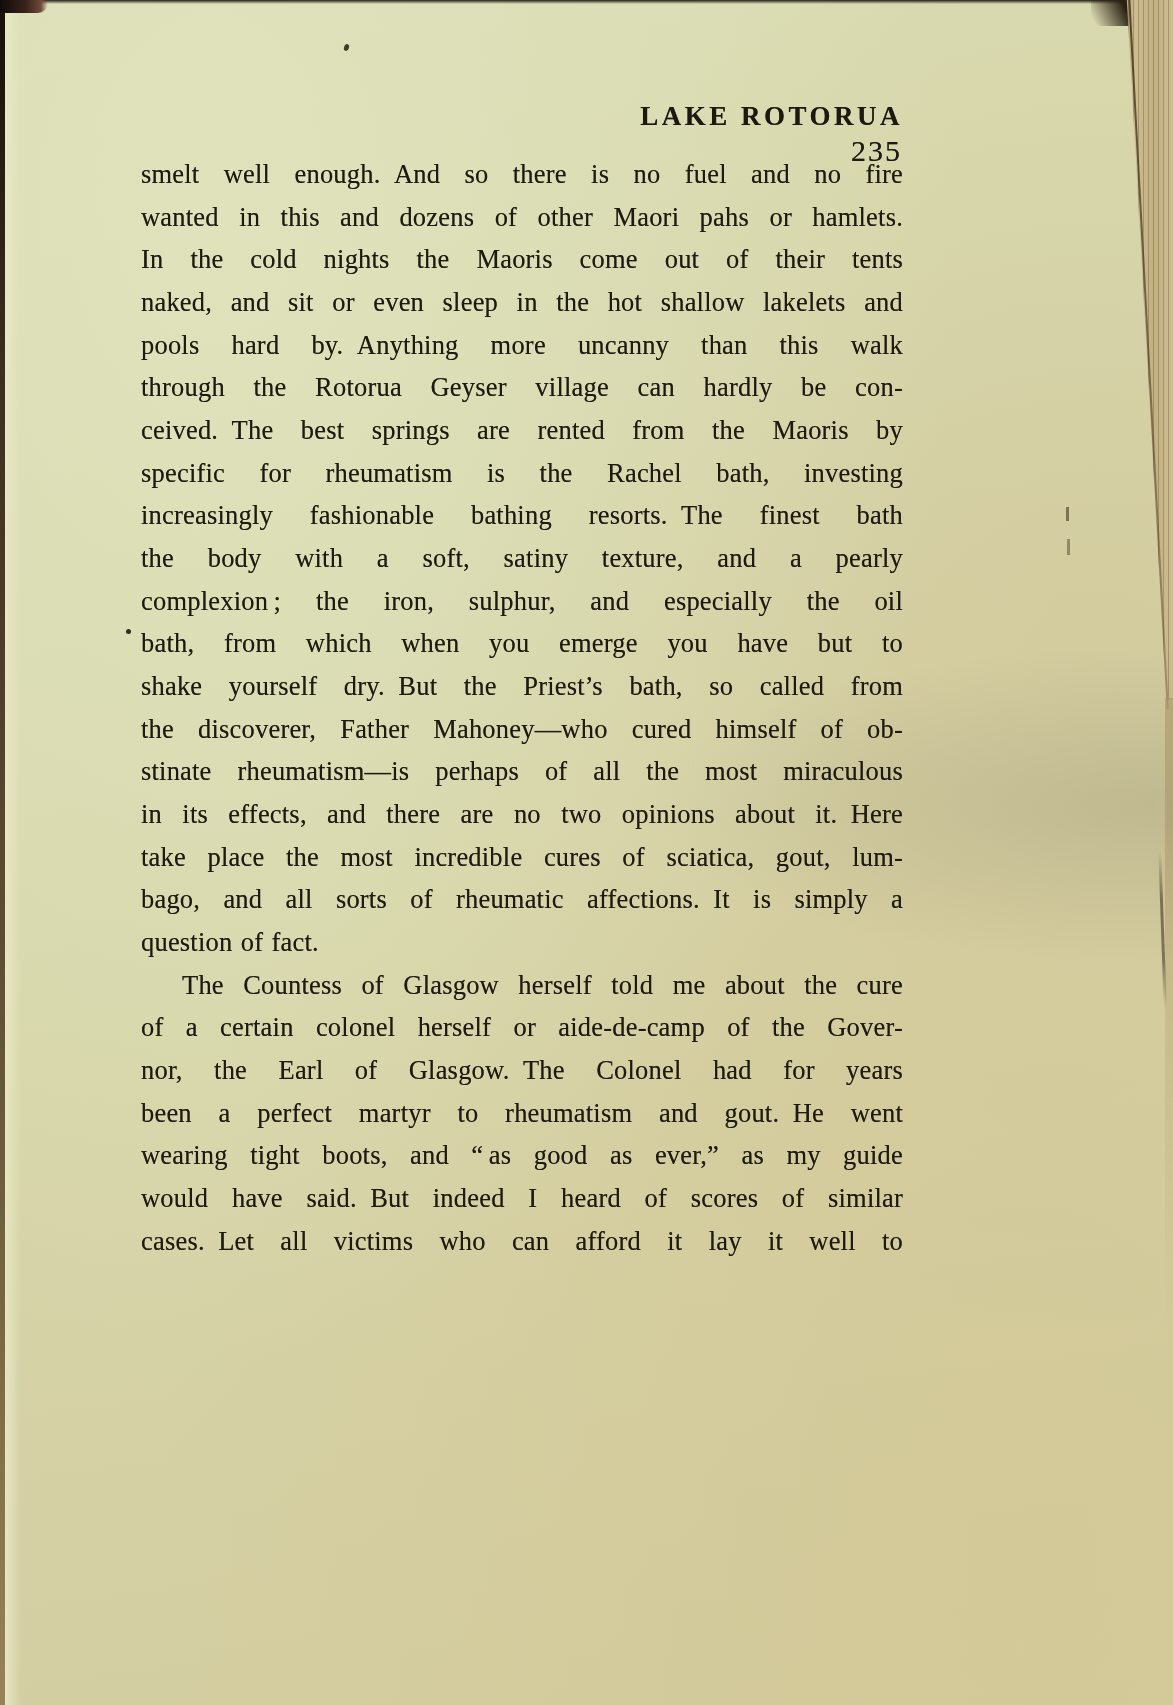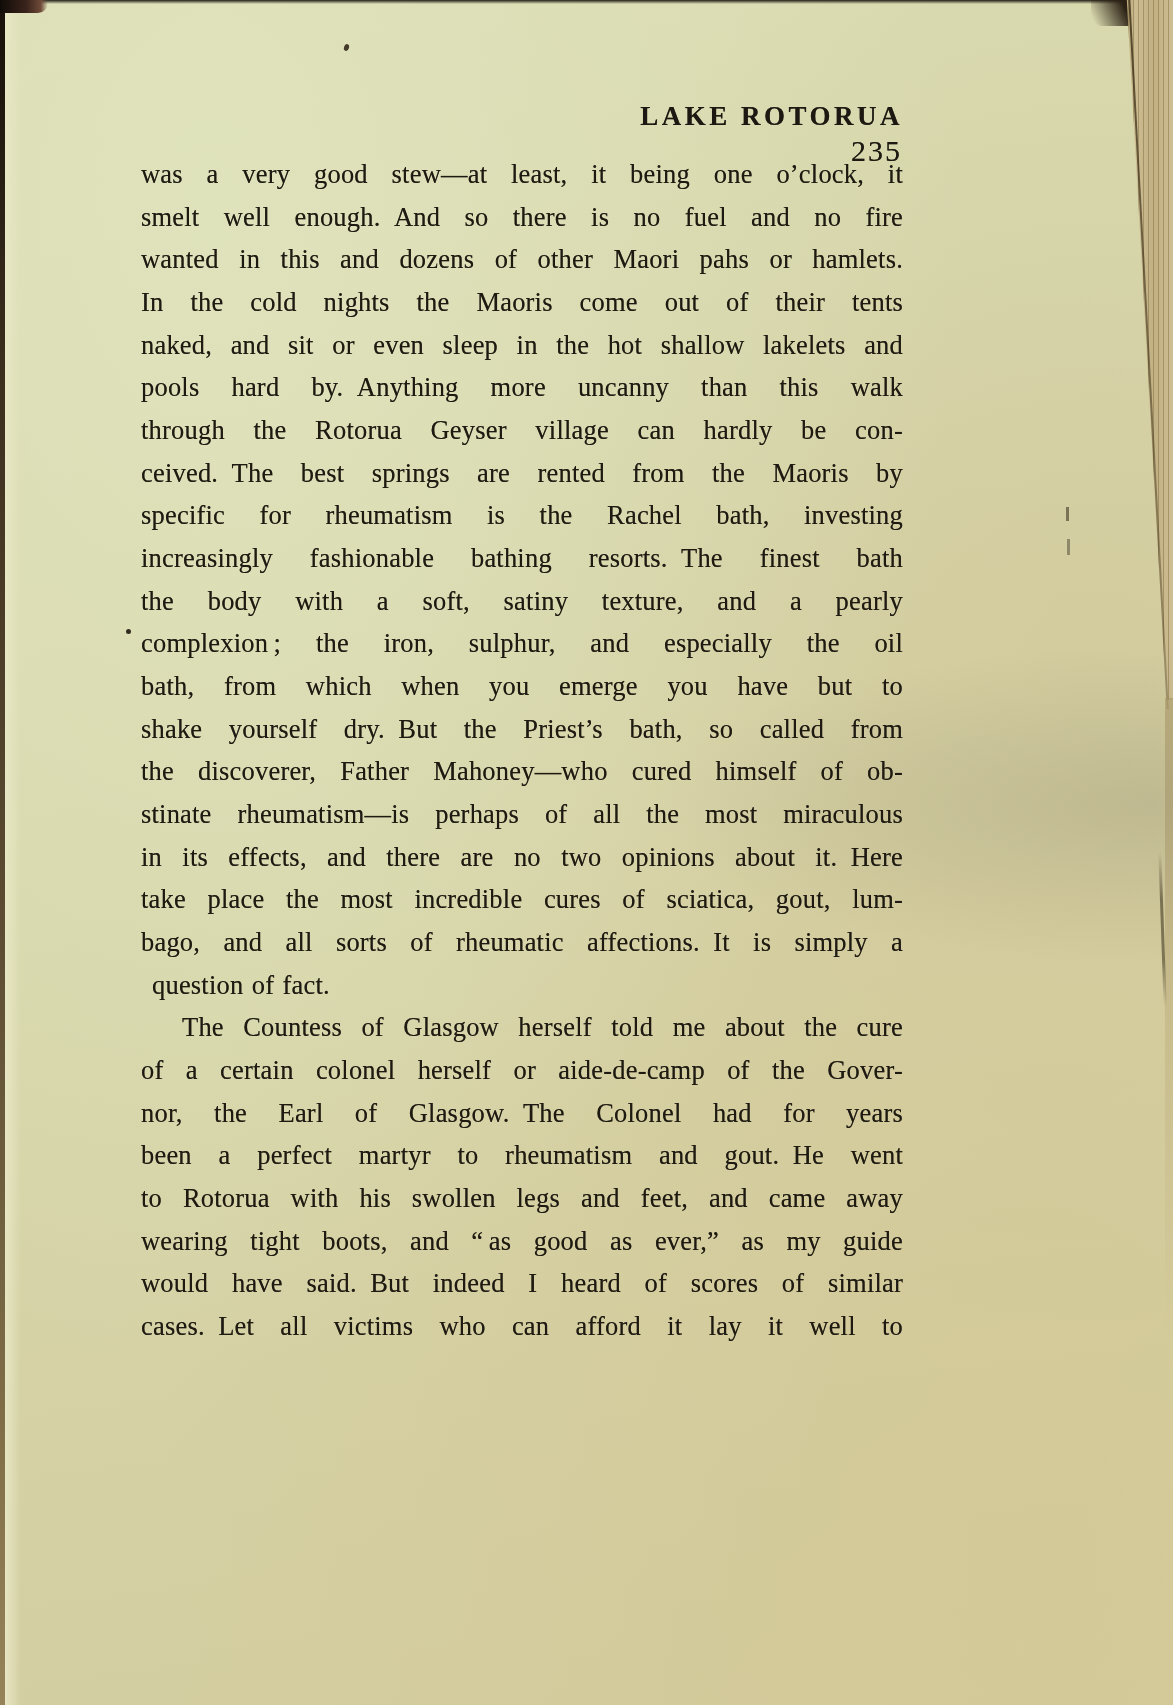--- a/index.html
+++ b/index.html
@@ -83,21 +83,21 @@
   
   .text-block {
     position: absolute; left: 141px; top: 153px; width: 762px;
     font-size: 26.5px; color: #1e1a12; letter-spacing: 0.2px; word-spacing: 1.5px;
     text-shadow: 0 0 0.6px rgba(30,25,15,0.55);
   }
   .line {
     height: 42.68px; line-height: 42.68px; overflow: hidden;
     text-align: justify; text-align-last: justify;
   }
-  .line.unjust { text-align: left; text-align-last: left; margin-left: 11px; }
+  .line.unjust { text-align: left; text-align-last: left; }
   .line.indent { text-indent: 41px; }
   
   .ink-speck-1 { position: absolute; left: 344px; top: 44px; width: 5px; height: 7px; background: #453b2a; border-radius: 50%; transform: rotate(18deg); }
   .ink-speck-2 { position: absolute; left: 126px; top: 629px; width: 5px; height: 5px; background: #332c1e; border-radius: 50%; }
   .margin-mark-1 { position: absolute; left: 1066px; top: 507px; width: 3px; height: 14px; background: rgba(50,42,24,0.55); }
   .margin-mark-2 { position: absolute; left: 1067px; top: 539px; width: 3px; height: 16px; background: rgba(50,42,24,0.42); }
 </style>
 </head>
 <body>
 
@@ -115,21 +115,20 @@
 <div class="right-shadow-band"></div>
 <div class="right-edge-streak"></div>
 
 <div class="page-header">
   <div class="page-title">LAKE ROTORUA</div>
   <div class="page-number">235</div>
 </div>
 
 <div class="text-block">
   <div>
-    <div class="line">was a very good stew—at least, it being one o’clock, it</div>
     <div class="line">smelt well enough. And so there is no fuel and no fire</div>
     <div class="line">wanted in this and dozens of other Maori pahs or hamlets.</div>
     <div class="line">In the cold nights the Maoris come out of their tents</div>
     <div class="line">naked, and sit or even sleep in the hot shallow lakelets and</div>
     <div class="line">pools hard by. Anything more uncanny than this walk</div>
     <div class="line">through the Rotorua Geyser village can hardly be con-</div>
     <div class="line">ceived. The best springs are rented from the Maoris by</div>
     <div class="line">specific for rheumatism is the Rachel bath, investing</div>
     <div class="line">increasingly fashionable bathing resorts. The finest bath</div>
     <div class="line">the body with a soft, satiny texture, and a pearly</div>
@@ -141,21 +140,20 @@
     <div class="line">in its effects, and there are no two opinions about it. Here</div>
     <div class="line">take place the most incredible cures of sciatica, gout, lum-</div>
     <div class="line">bago, and all sorts of rheumatic affections. It is simply a</div>
     <div class="line unjust">question of fact.</div>
   </div>
   <div>
     <div class="line indent">The Countess of Glasgow herself told me about the cure</div>
     <div class="line">of a certain colonel herself or aide-de-camp of the Gover-</div>
     <div class="line">nor, the Earl of Glasgow. The Colonel had for years</div>
     <div class="line">been a perfect martyr to rheumatism and gout. He went</div>
-    <div class="line">to Rotorua with his swollen legs and feet, and came away</div>
     <div class="line">wearing tight boots, and “ as good as ever,” as my guide</div>
     <div class="line">would have said. But indeed I heard of scores of similar</div>
     <div class="line">cases. Let all victims who can afford it lay it well to</div>
   </div>
 </div>
 
 <div class="ink-speck-1"></div>
 <div class="ink-speck-2"></div>
 <div class="margin-mark-1"></div>
 <div class="margin-mark-2"></div>

